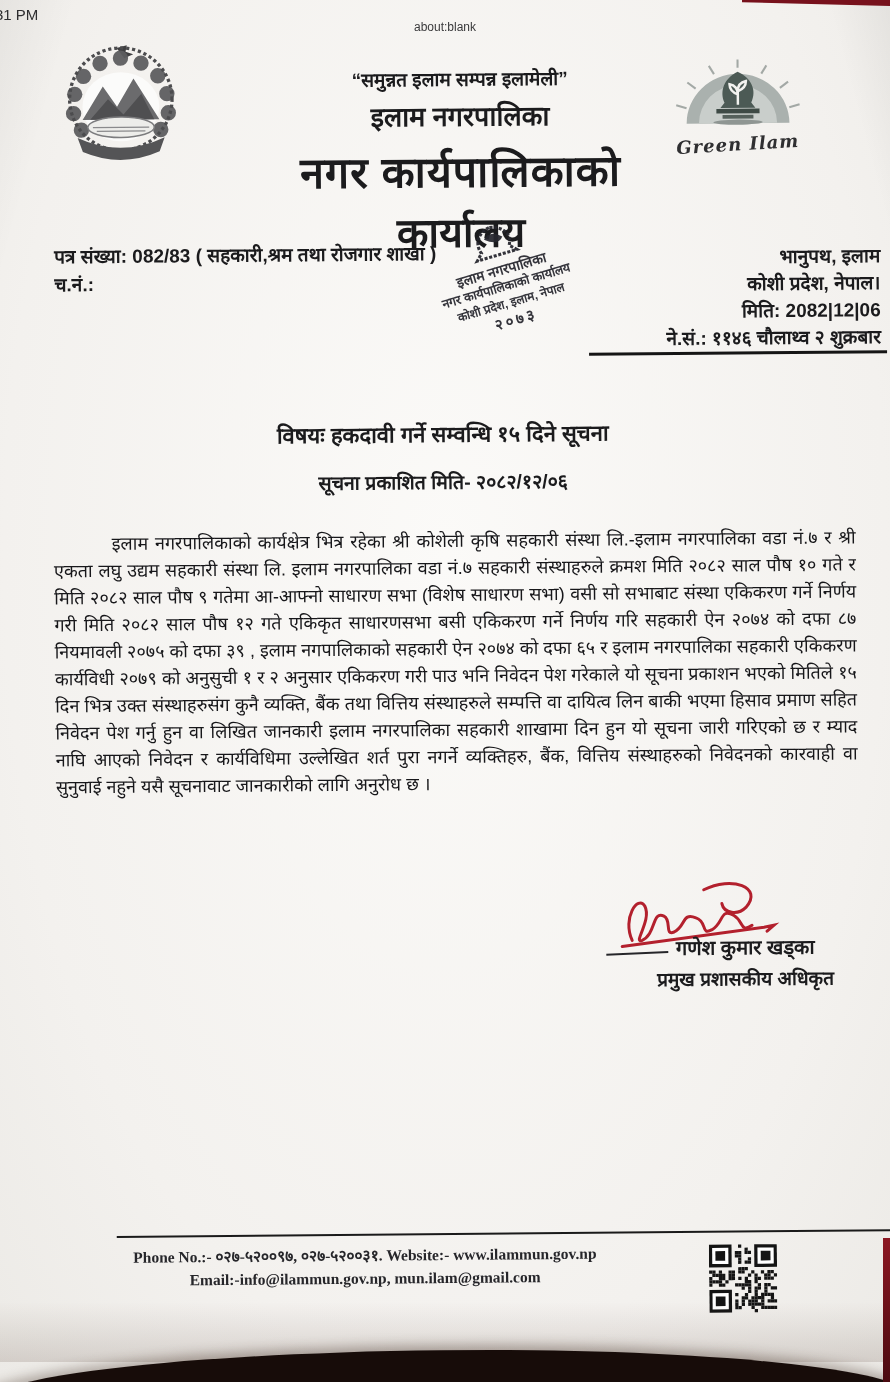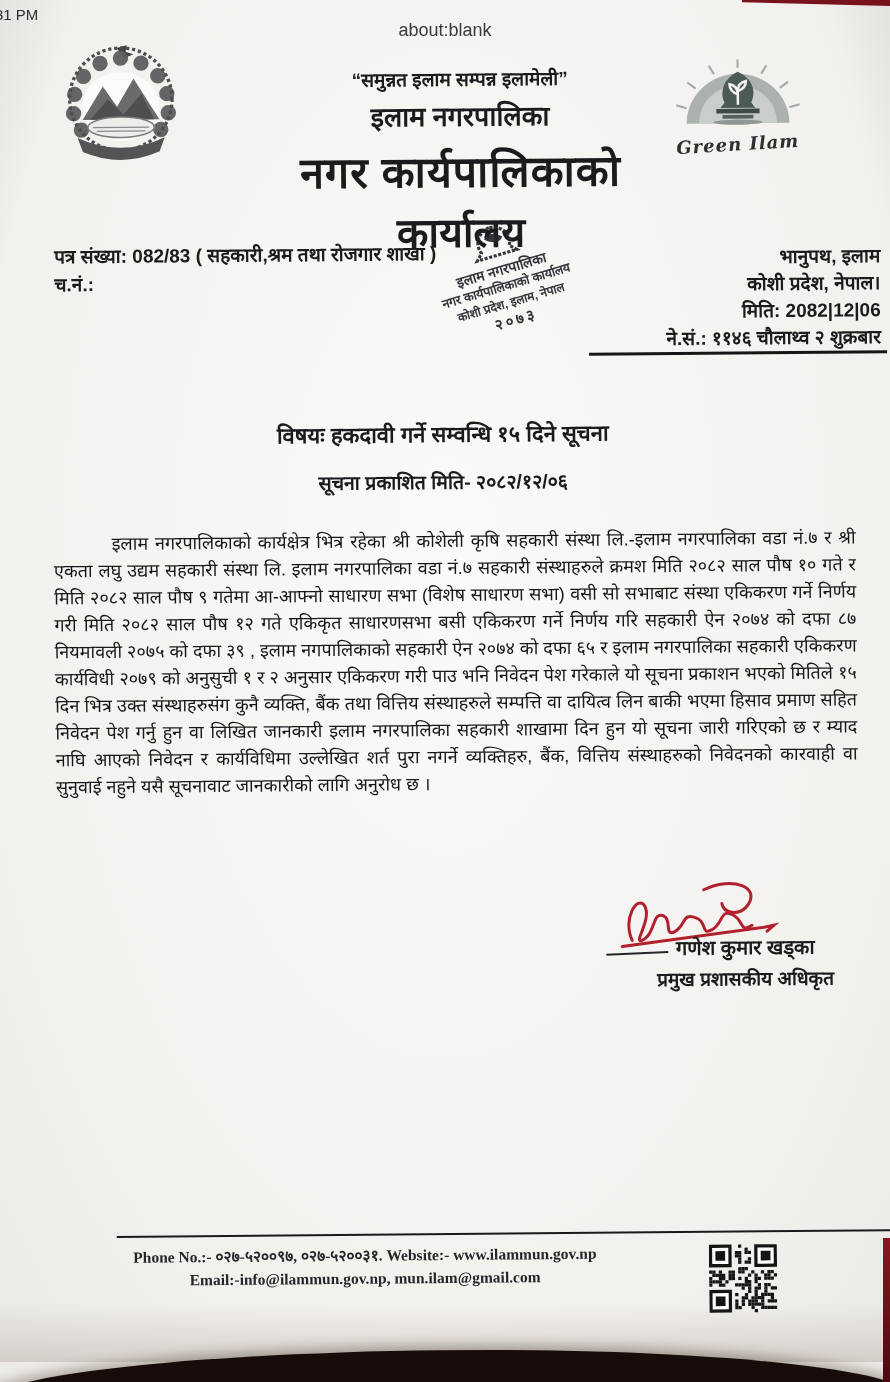--- a/index.html
+++ b/index.html
@@ -5,21 +5,21 @@
   html,body{margin:0;padding:0;background:#e9e7e4;}
   .photo{
     position:relative;width:890px;height:1382px;overflow:hidden;
     background:
       linear-gradient(105deg, rgba(0,0,0,.045) 0%, rgba(0,0,0,0) 6%),
       linear-gradient(255deg, rgba(0,0,0,.05) 0%, rgba(0,0,0,0) 5%),
       radial-gradient(ellipse at 50% 40%, #fbfaf8 0%, #f3f1ee 70%, #eceae6 100%);
     font-family:"Liberation Sans", sans-serif;color:#1b1b1d;
   }
   .time-label{position:absolute;left:-5px;top:6px;font-size:15px;color:#2e2e30;}
-  .url-label{position:absolute;left:0;right:0;top:20px;text-align:center;font-size:18px;color:#3a3a3c;}
+  .url-label{position:absolute;left:0;right:0;top:20px;text-align:center;font-size:12px;color:#3a3a3c;}
   .top-red{position:absolute;top:0;left:742px;right:0;height:11px;background:#77111c;
     clip-path:polygon(0 0,100% 0,100% 55%,0 20%);}
   .right-red{position:absolute;right:0;top:1238px;bottom:0;width:7px;
     background:linear-gradient(to bottom,#8c1722,#4a0a10);}
   .bottom-shade{position:absolute;left:0;right:0;bottom:20px;height:60px;
     background:linear-gradient(to bottom,rgba(0,0,0,0),rgba(110,90,80,.20));}
   .bottom-band{position:absolute;left:-25px;right:-25px;bottom:-28px;height:60px;background:#170c09;
     border-radius:55% 45% 0 0/95% 80% 0 0;box-shadow:0 -5px 12px rgba(60,40,30,.35);}
 
   .letter{position:absolute;inset:0;transform:rotate(-0.5deg);}

